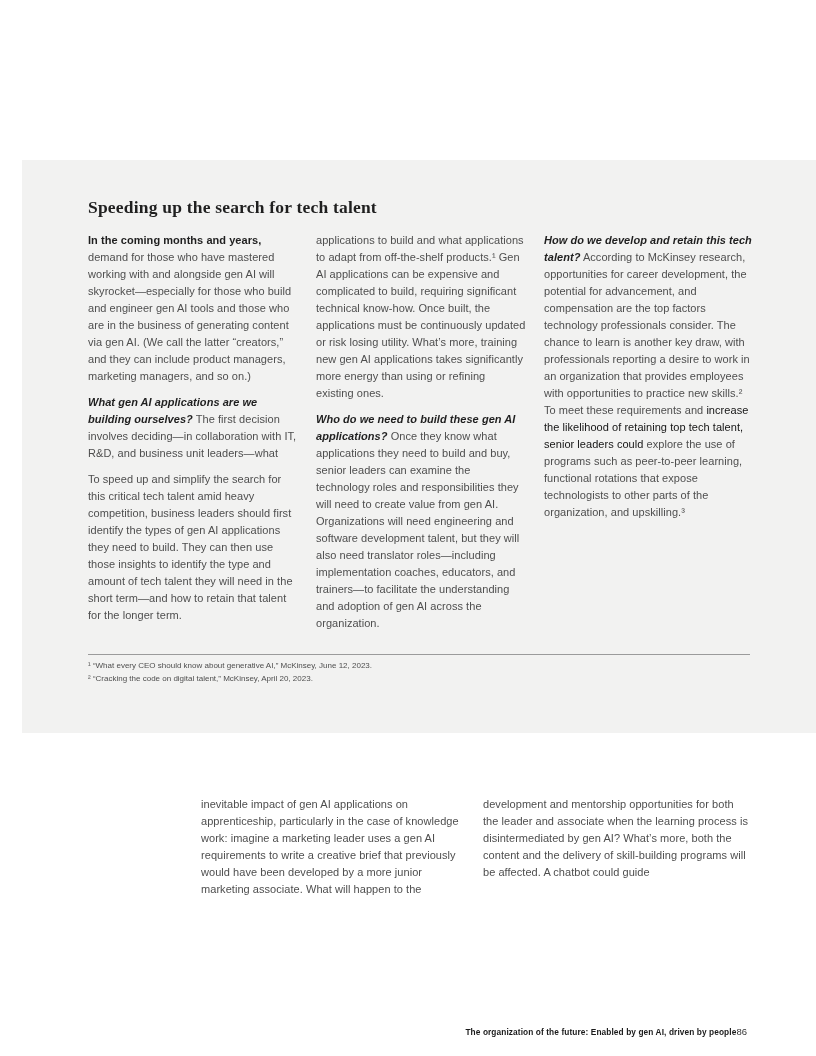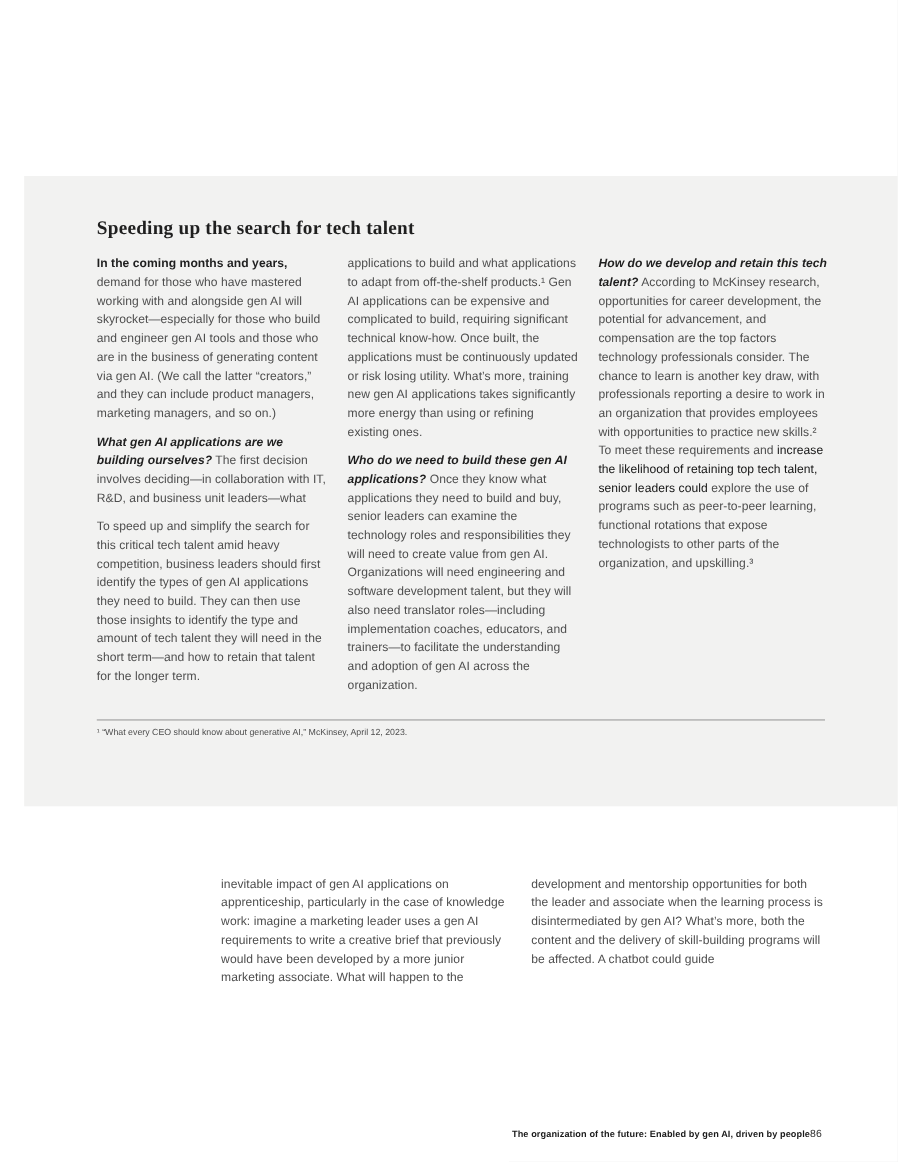--- a/index.html
+++ b/index.html
@@ -118,21 +118,22 @@
     </div>
 
     <div class="panel-col">
       <p><span class="lead-bold-italic">How do we develop and retain this tech talent?</span><span> According to McKinsey research, opportunities for career development, the potential for advancement, and compensation are the top factors technology professionals consider. The chance to learn is another key draw, with professionals reporting a desire to work in an organization that provides employees with opportunities to practice new skills.² To meet these requirements and </span><span class="emph-dark">increase the likelihood of retaining top tech talent, senior leaders could </span><span>explore the use of programs such as peer-to-peer learning, functional rotations that expose technologists to other parts of the organization, and upskilling.³</span></p>
     </div>
 
   </div>
 
   <div class="footnote-rule"></div>
   <div class="footnotes">
-    <div>¹ “What every CEO should know about generative AI,” McKinsey, April 12, 2023.</div>
+    <div>¹ “What every CEO should know about generative AI,” McKinsey, June 12, 2023.</div>
+    <div>² “Cracking the code on digital talent,” McKinsey, April 20, 2023.</div>
   </div>
 
 </div>
 
 <div class="body-columns">
   <div class="body-col">inevitable impact of gen AI applications on apprenticeship, particularly in the case of knowledge work: imagine a marketing leader uses a gen AI requirements to write a creative brief that previously would have been developed by a more junior marketing associate. What will happen to the</div>
   <div class="body-col">development and mentorship opportunities for both the leader and associate when the learning process is disintermediated by gen AI? What’s more, both the content and the delivery of skill-building programs will be affected. A chatbot could guide</div>
 </div>
 
 <div class="footer">

